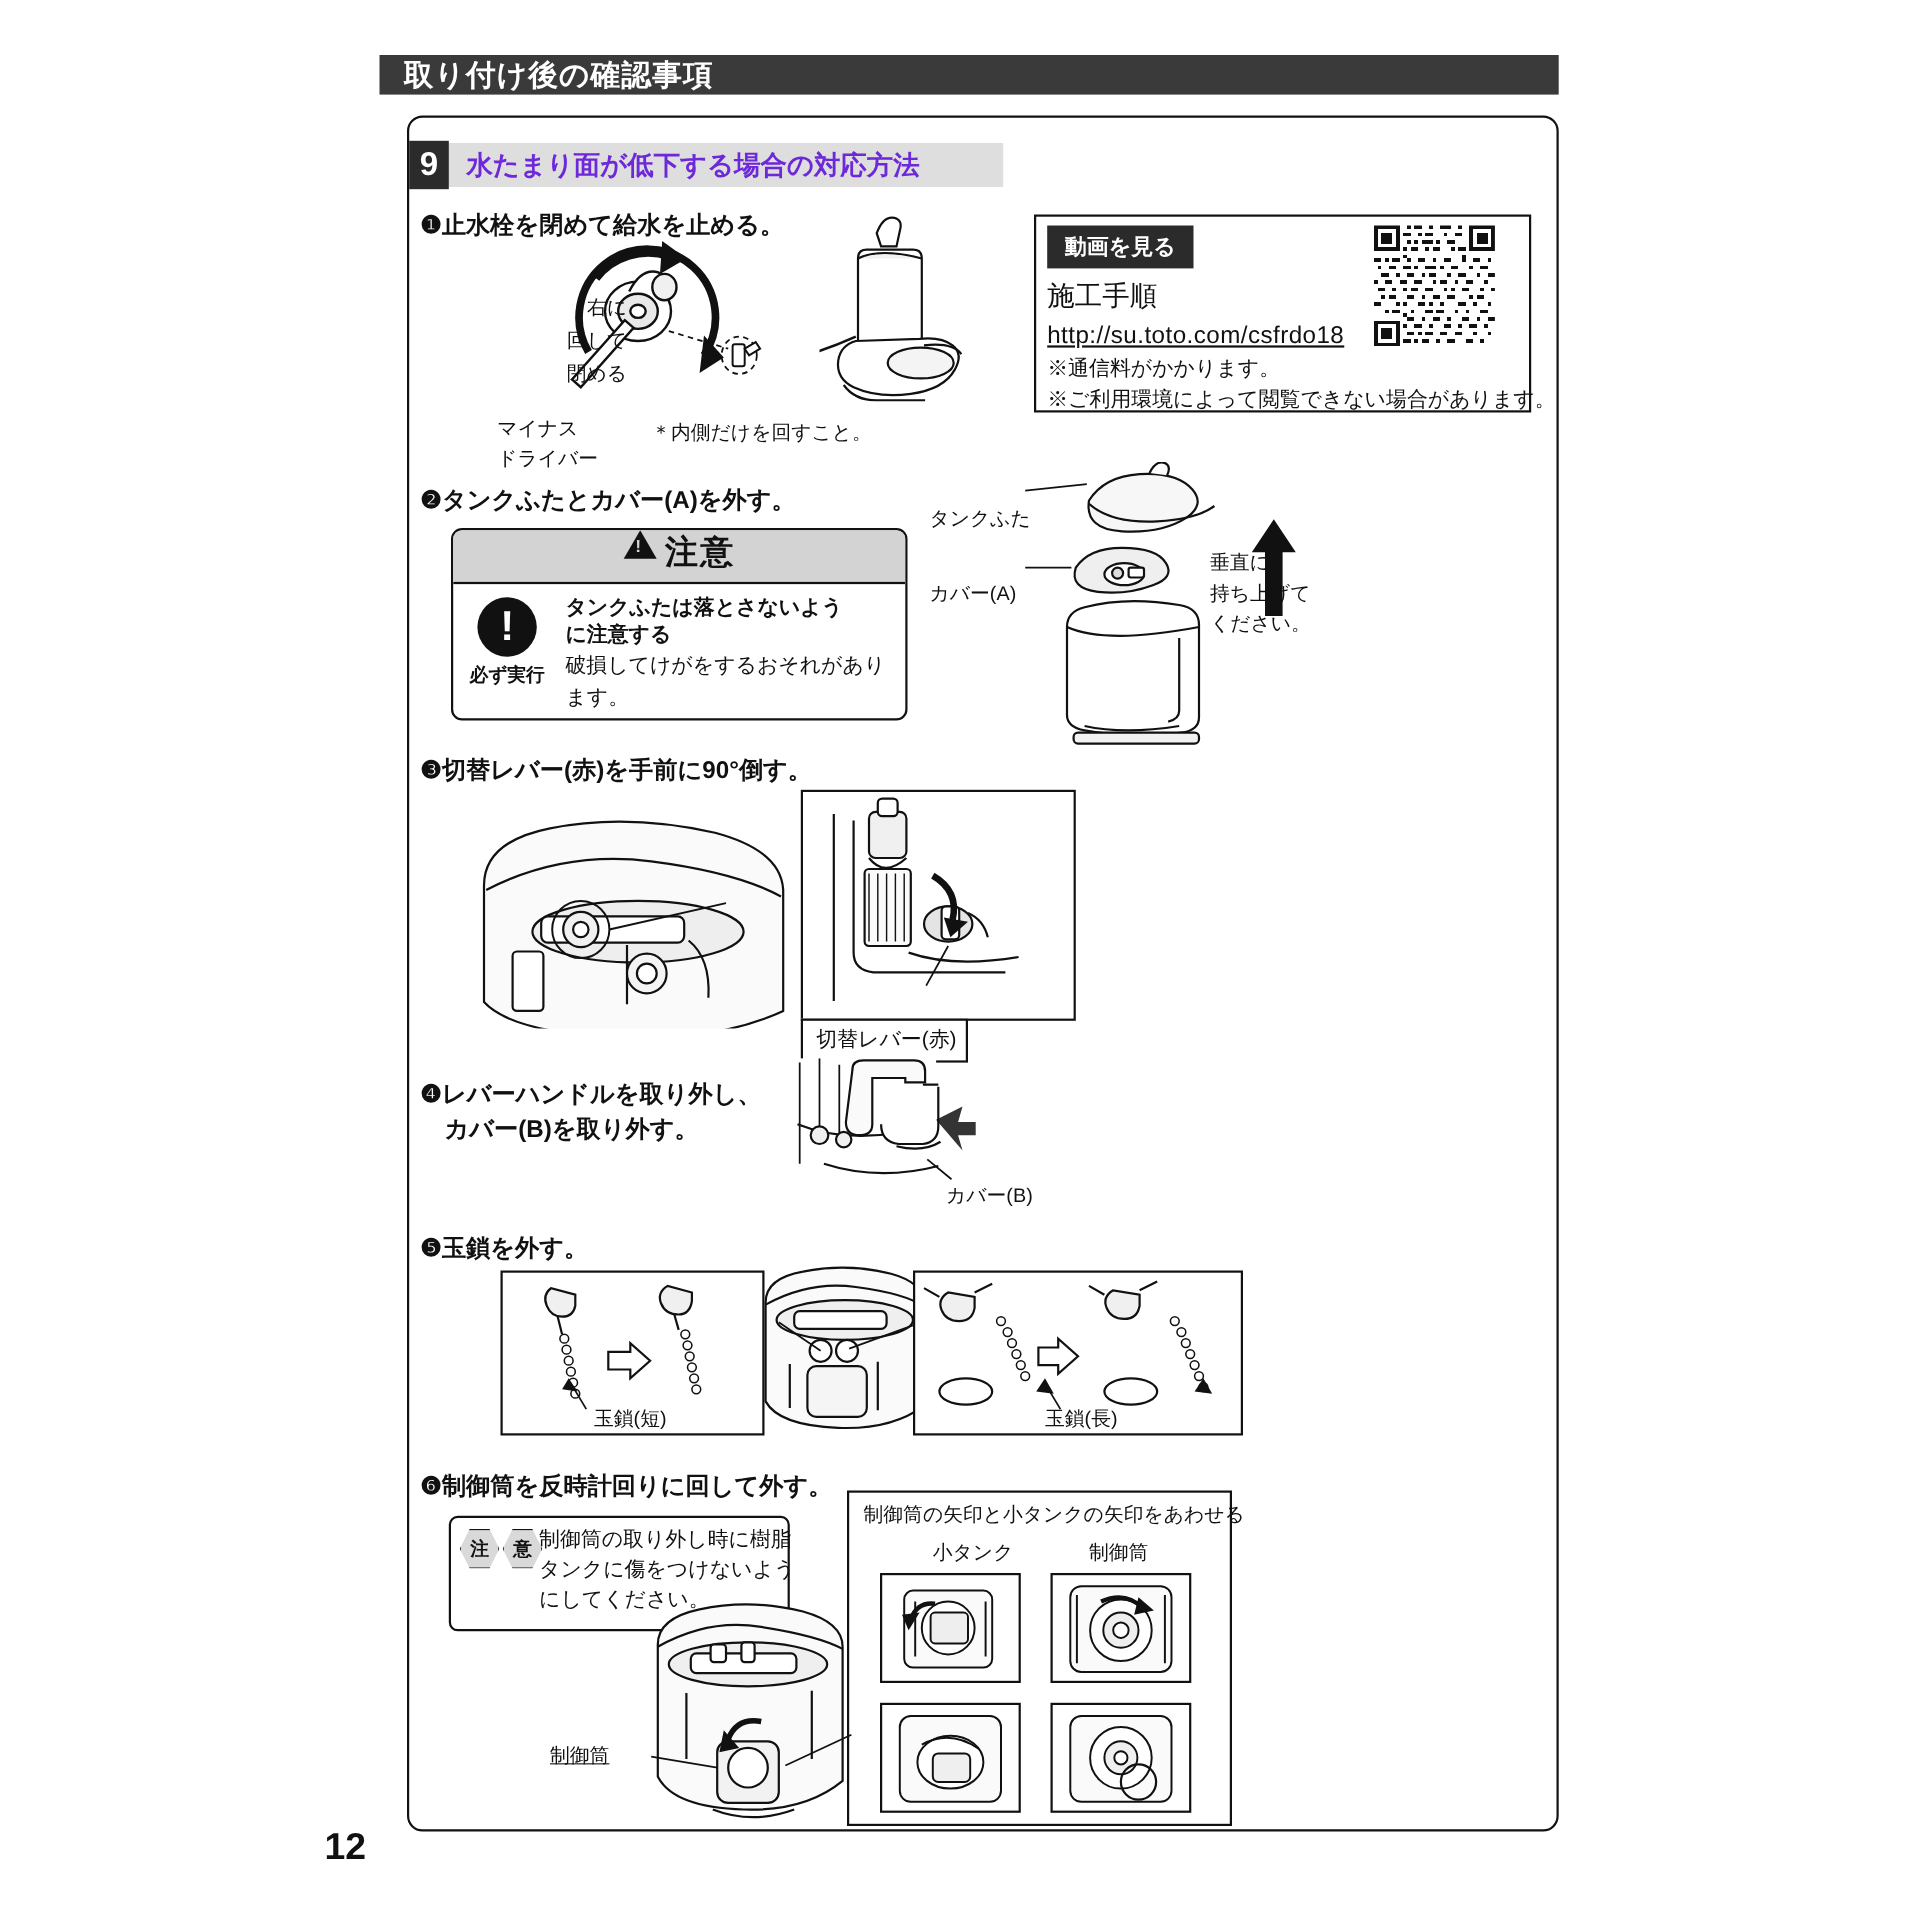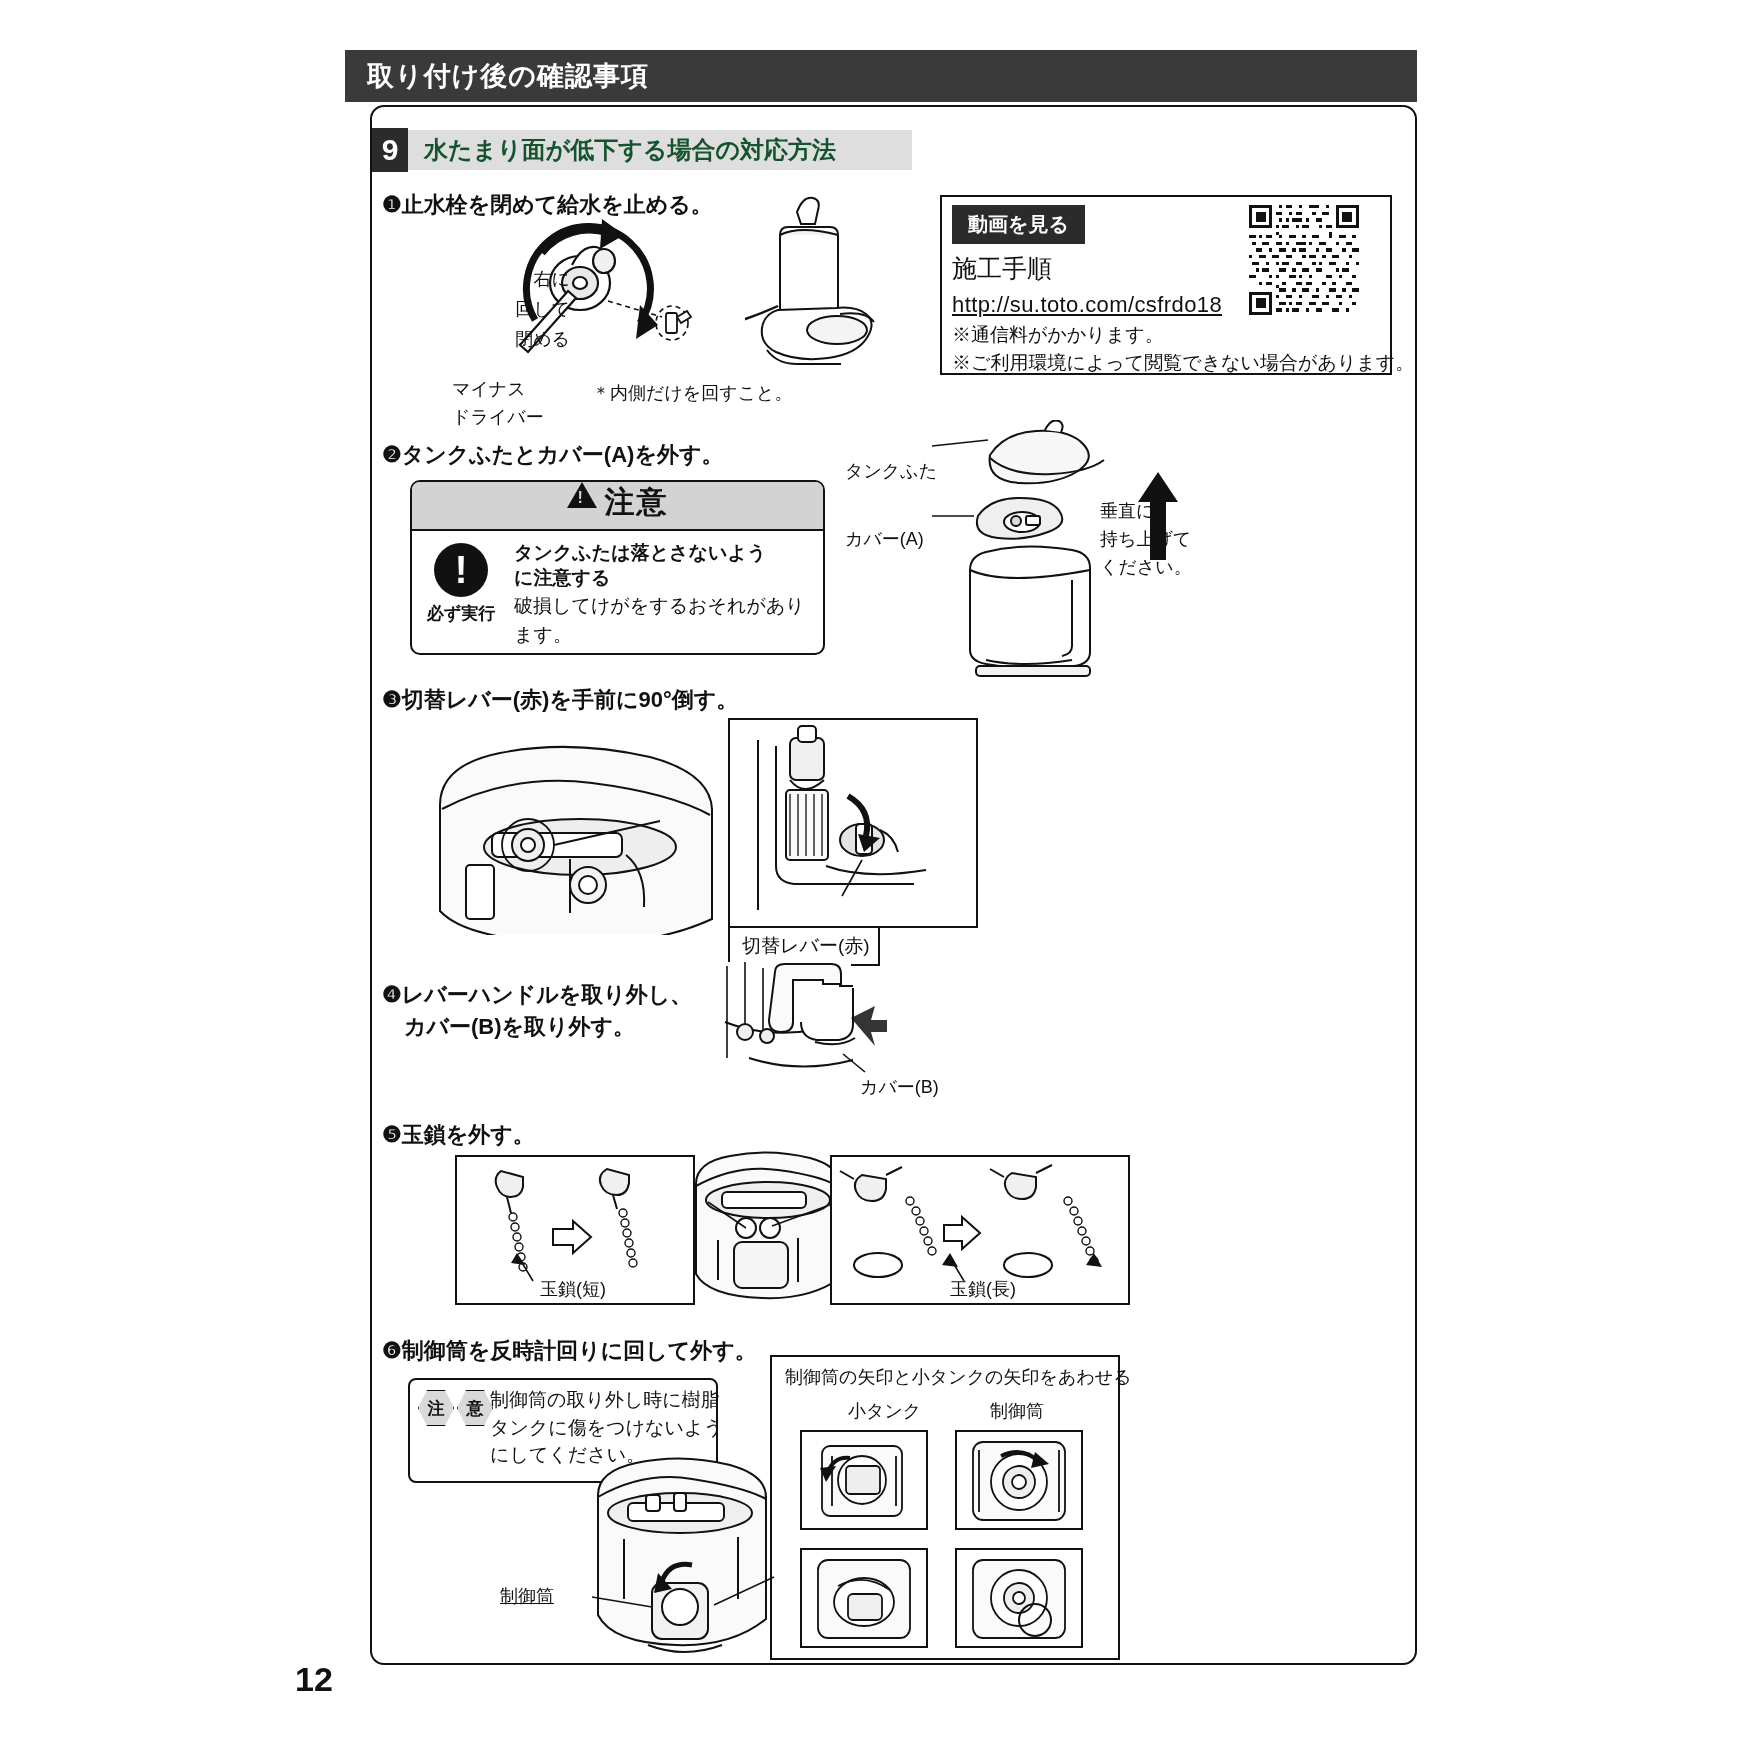--- a/index.html
+++ b/index.html
@@ -20,21 +20,21 @@
     left: 0; top: 0;
     width: 1754px; height: 1754px;
   }
 
   
   .header-bar {
     position: absolute;
     left: 345px;
     top: 50px;
     width: 1072px;
-    height: 52px;
+    height: 36px;
     background: #3a3a3a;
     display: flex;
     align-items: center;
   }
   .header-bar .title {
     color: #fff;
     font-size: 27px;
     font-weight: bold;
     letter-spacing: 1px;
     padding-left: 22px;
@@ -74,21 +74,21 @@
     font-size: 30px;
     font-weight: bold;
     display: flex;
     align-items: center;
     justify-content: center;
   }
   .sec-head .sec-title {
     font-size: 24px;
     font-weight: bold;
     padding-left: 52px;
-    color: #14532d;
+    color: #6d28d9;
   }
 
   
   .step {
     position: absolute;
     font-size: 22px;
     font-weight: bold;
     color: #111;
     line-height: 1.35;
     white-space: pre;

